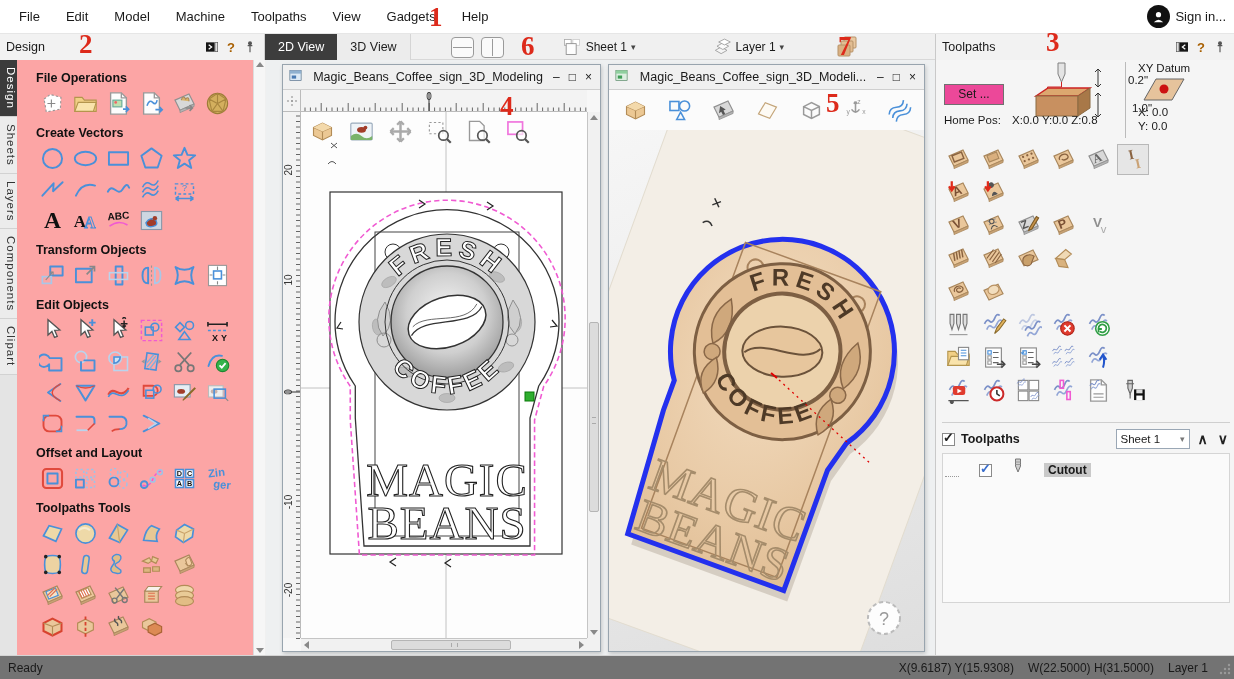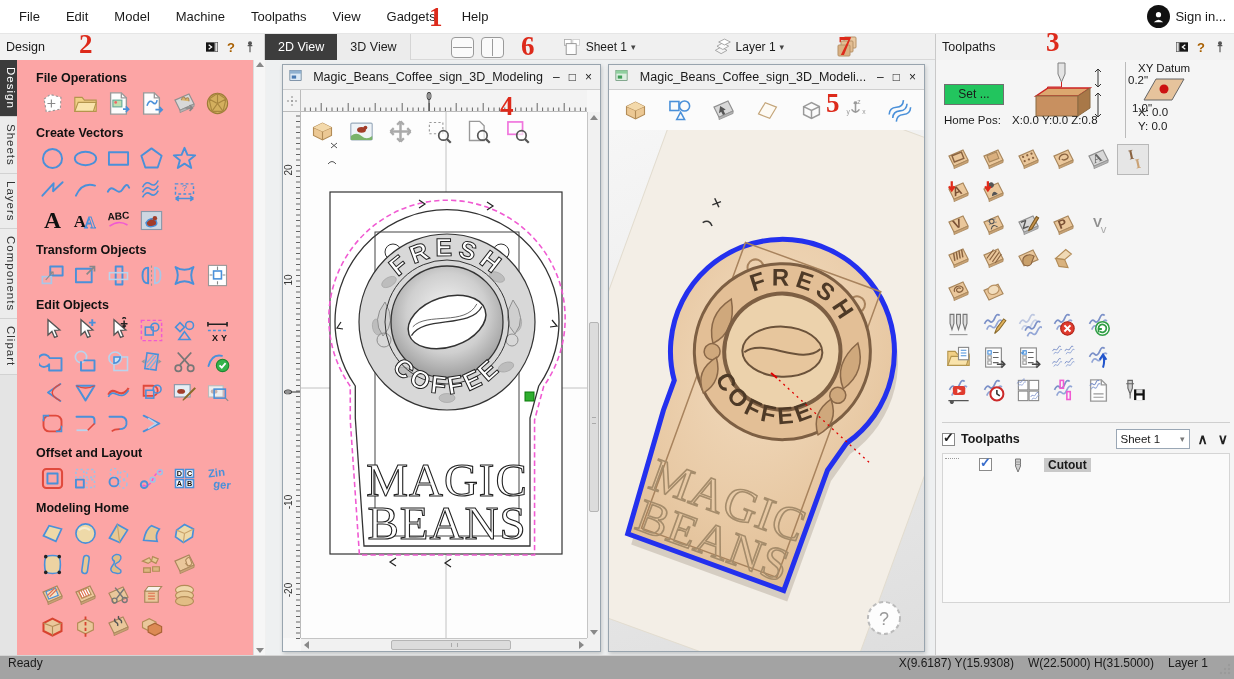--- a/index.html
+++ b/index.html
@@ -76,46 +76,46 @@
   .szgrip{position:absolute;right:0;bottom:0;width:13px;height:13px;background:#f1f1f1}
   
   .tb3d{position:absolute;left:0;top:25px;right:0;height:40px;background:#fbfbfb;display:flex;align-items:center;gap:12px;padding-left:10px}
   .tb3d .icon{width:32px;height:32px}
   .canvas3d{position:absolute;left:0;top:65px;right:0;bottom:0;background:linear-gradient(160deg,#f6f6f6 0%,#ececec 45%,#dedede 100%);overflow:hidden}
   .canvas3d svg.art{position:absolute;left:0;top:0;pointer-events:none}
   
   .tp-panel{position:absolute;left:935px;top:60px;width:299px;height:595px;background:#f5f5f5;border-left:1px solid #c9c9c9;padding:2px 4px 0 6px}
   .ms-block{position:relative;height:82px}
   .ms-title{font-weight:bold;font-size:12.5px}
-  .set-btn{position:absolute;left:2px;top:22px;width:60px;height:21px;border:1px solid #707070;background:#22c55e;font-size:12px;text-align:center;line-height:19px}
+  .set-btn{position:absolute;left:2px;top:22px;width:60px;height:21px;border:1px solid #707070;background:#ec4899;font-size:12px;text-align:center;line-height:19px}
   .ms-diag{position:absolute;left:72px;top:0px}
   .dim-top{position:absolute;left:186px;top:12px;font-size:11.5px}
   .dim-side{position:absolute;left:190px;top:40px;font-size:11.5px}
   .homepos{position:absolute;left:2px;top:52px;font-size:11.5px;white-space:nowrap}
   .xy-block{position:absolute;left:183px;top:0;width:112px;height:76px;border-left:1px solid #bbb;padding-left:12px}
   .xy-title{font-size:11.5px;margin-bottom:2px}
   .xy-val{font-size:11.5px;line-height:1.25}
   .ops-title{font-weight:bold;font-size:12.5px;margin:6px 0 3px 0}
   .op-row{display:flex;gap:3px;margin-bottom:2px}
   .op-row .icon{width:32px;height:31px}
   .tp-list-hdr{display:flex;align-items:center;gap:6px;margin-top:16px;padding-top:6px;border-top:1px solid #cfcfcf}
   .cb{width:13px;height:13px;border:1px solid #8a8a8a;background:#fff;position:relative;flex:0 0 auto}
   .cb.checked::after{content:"✓";position:absolute;left:0px;top:-4px;font-size:13px;font-weight:bold;color:#222}
   .cb.blue::after{color:#3a6ecc}
   .tl-title{font-weight:bold;font-size:12.5px}
   .sheet-select{margin-left:auto;width:74px;height:20px;border:1px solid #9aa7b5;background:#fff;display:flex;align-items:center;padding:0 4px;font-size:11.5px;gap:4px}
   .sheet-select .caret{margin-left:auto;color:#777}
   .updn{font-size:14px;font-weight:bold;color:#222;padding:0 2px}
   .tp-list{margin-top:4px;background:#fafafa;border:1px solid #d5d5d5;height:150px;padding:4px 2px}
-  .tp-item{display:flex;align-items:flex-start;gap:20px}
+  .tp-item{display:flex;align-items:flex-end;gap:20px}
   .dotted{width:14px;border-top:1px dotted #999;height:0}
   .tp-item .lbl{background:#c9c9c9;padding:0 4px;font-weight:bold;font-size:12px}
   .bit-ic svg{width:12px;height:16px}
   
-  .statusbar{position:absolute;left:0;bottom:0;width:1234px;height:24px;background:#a3a3a3;border-top:1px solid #d4d4d4;display:flex;font-size:12px}
+  .statusbar{position:absolute;left:0;bottom:0;width:1234px;height:24px;background:#737373;border-top:1px solid #d4d4d4;display:flex;align-items:center;font-size:12px}
   .statusbar .left{padding-left:8px}
   .statusbar .right{margin-left:auto;display:flex;gap:14px;padding-right:26px}
   .grip{position:absolute;right:3px;bottom:4px}
   
   .ann{position:absolute;color:#dd2a1b;font-family:"Liberation Serif",serif;font-weight:bold;font-size:27px;z-index:60;pointer-events:none}
   .a1{left:429px;top:2px}.a2{left:79px;top:29px}.a3{left:1046px;top:27px}
   .a4{left:500px;top:91px}.a5{left:826px;top:88px}.a6{left:521px;top:31px}.a7{left:838px;top:31px}
 </style>
 </head>
 <body>
@@ -585,21 +585,21 @@
           <text x="16.5" y="18.7" text-anchor="middle" font-size="6.5" font-weight="bold" fill="#111">B</text>
         </svg>
       </div>
       <div class="icon">
         <svg viewBox="0 0 24 24">
           <text x="4" y="11" font-size="10" font-weight="bold" fill="#4a90d9" transform="rotate(-6 4 11)">Zin</text>
           <text x="8" y="20" font-size="10" font-weight="bold" fill="#4a90d9" transform="rotate(6 8 20)">ger</text>
         </svg>
       </div>
     </div>
-    <div class="sec-title">Modeling Home</div>
+    <div class="sec-title">Toolpaths Tools</div>
     <div class="irow">
       <div class="icon">
         <svg viewBox="0 0 24 24">
           <path d="M4 14 L9 5 L20 8 L15 19 Z" fill="#eed9a8" stroke="#4a90d9" stroke-width="1.5"></path>
         </svg>
       </div>
       <div class="icon">
         <svg viewBox="0 0 24 24">
           <circle cx="12" cy="12" r="8.5" fill="#eed9a8" stroke="#4a90d9" stroke-width="1.5"></circle>
           <path d="M6 9 q5 -4 10 0" stroke="#f6ecd0" fill="none" stroke-width="2"></path>

